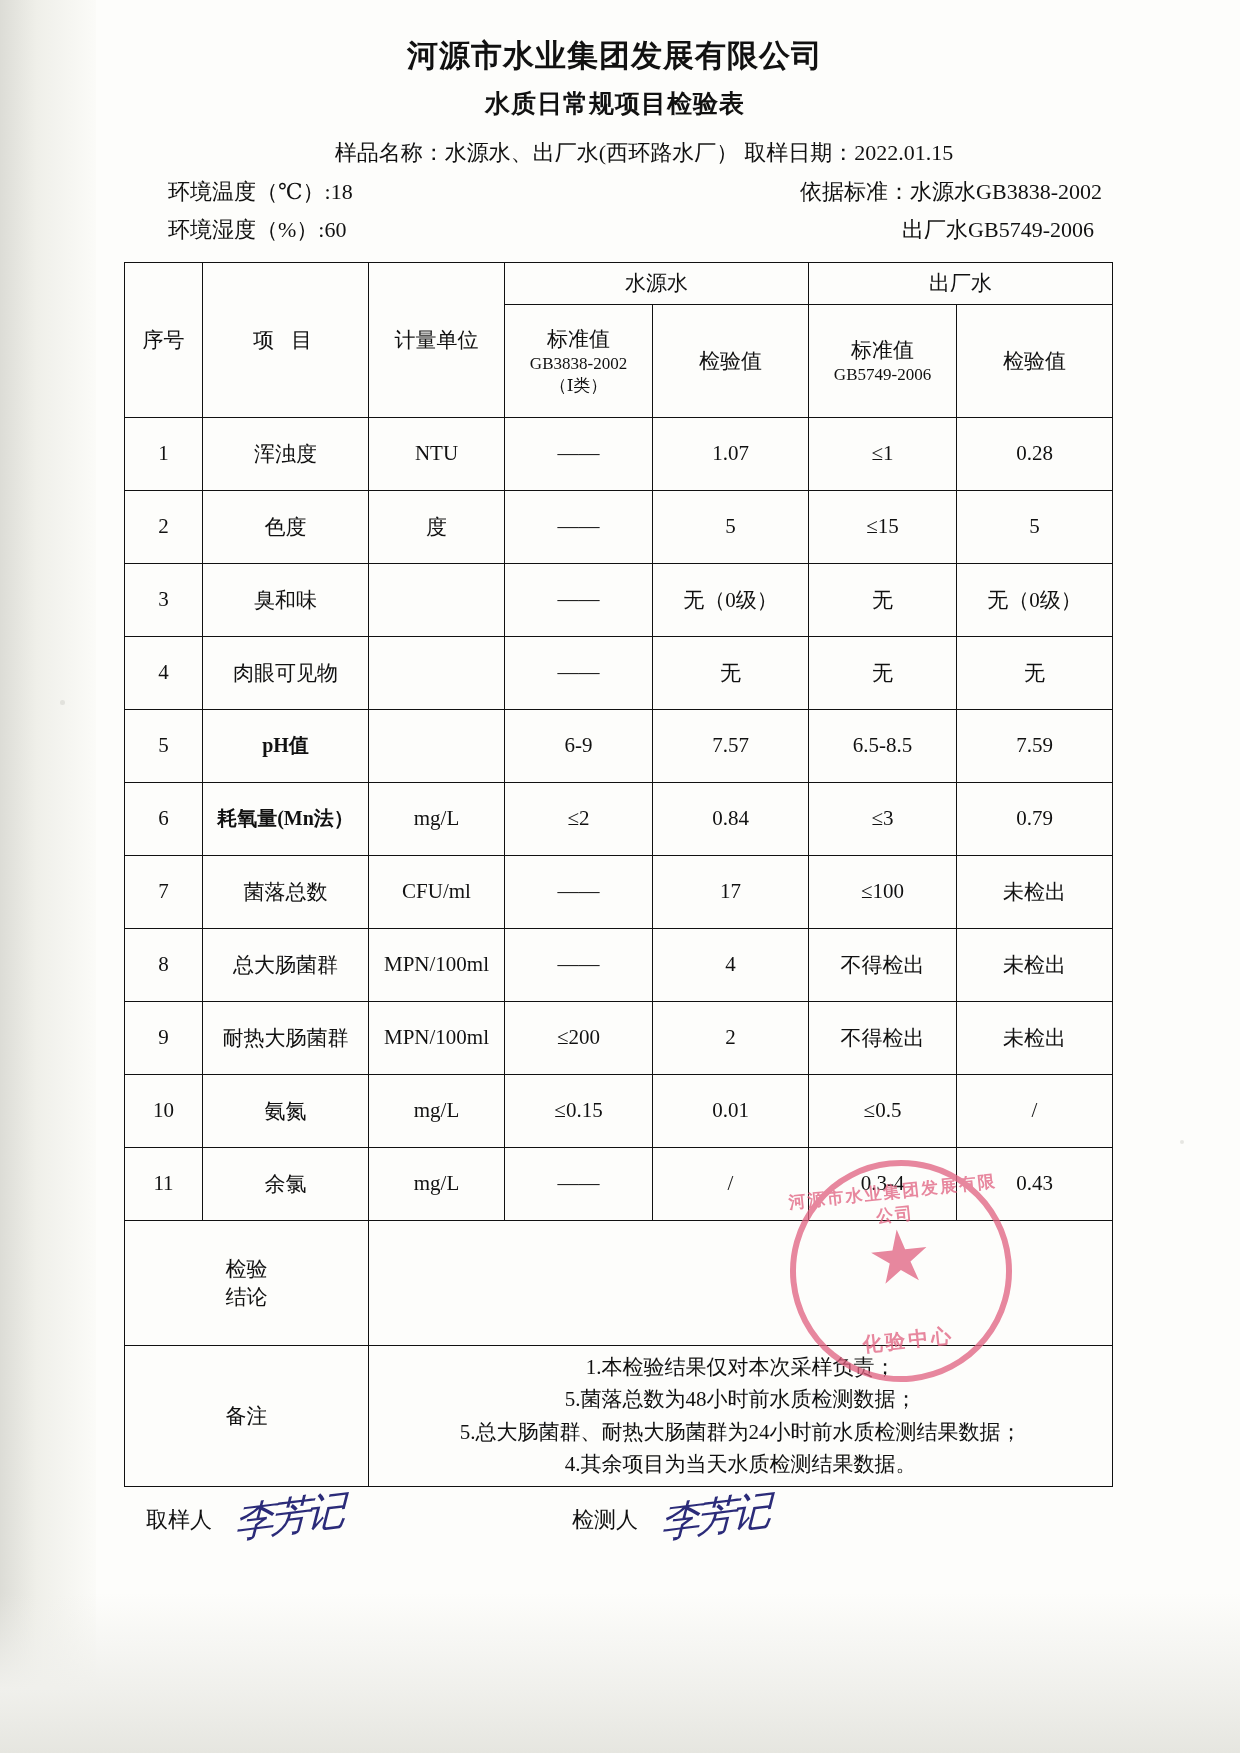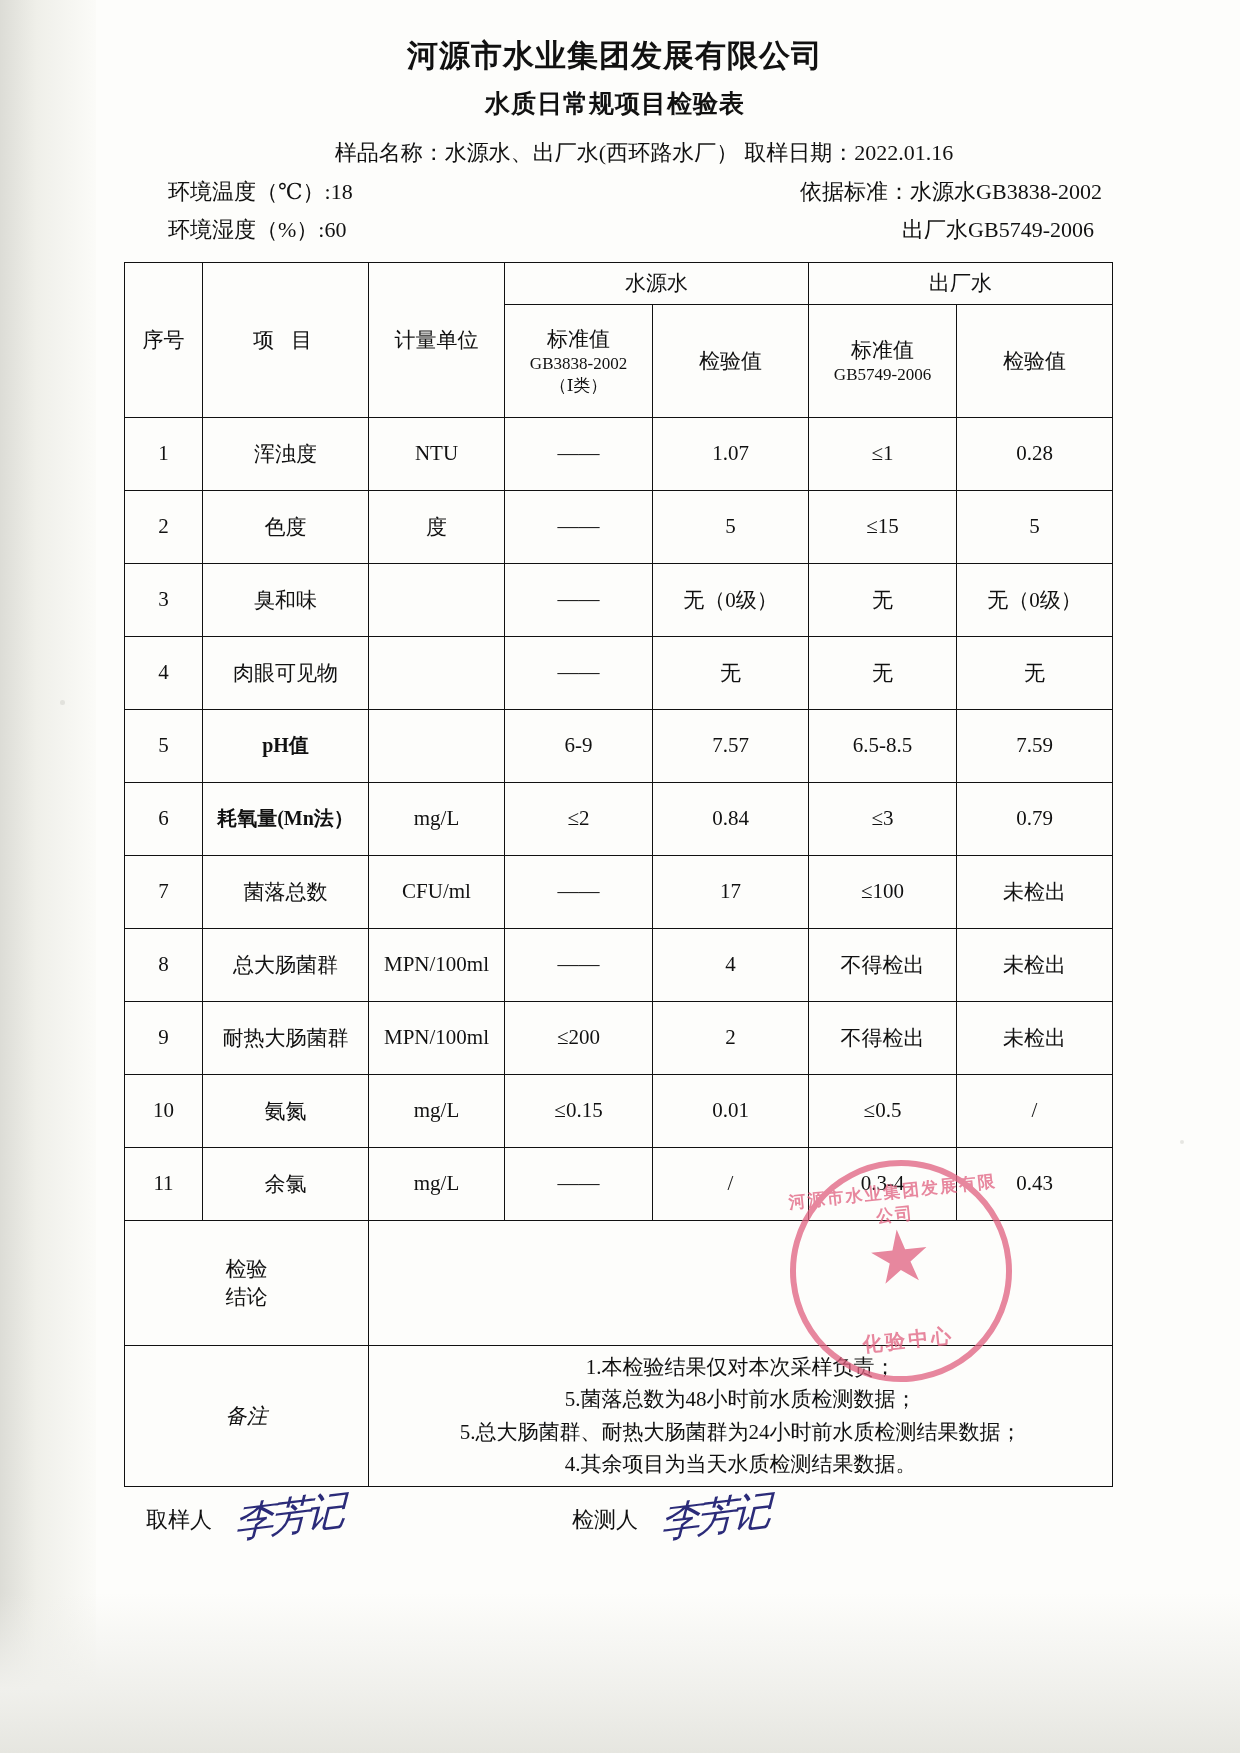--- a/index.html
+++ b/index.html
@@ -113,21 +113,21 @@
   .item-cell {
     text-align: left;
     padding-left: 14px;
     font-size: 21px;
   }
   .item-cell.small-latin { font-size: 20px; font-weight: bold; }
   .unit-latin { font-family: "Liberation Serif", serif; font-size: 20px; }
   .concl-row td { height: 116px; }
   .concl-label { font-size: 21px; line-height: 1.35; }
   .remark-row td { height: 132px; }
-  .remark-label { font-size: 21px; font-style: italic; }
+  .remark-label { font-size: 21px; }
   .remark-body {
     text-align: left;
     padding: 8px 0 8px 16px;
     font-size: 20px;
     line-height: 1.55;
   }
   .signature-row {
     margin-top: 18px;
     margin-left: 14px;
     width: 940px;
@@ -213,21 +213,21 @@
 </div>
 
 <div class="content">
 
   <div class="title-main">河源市水业集团发展有限公司</div>
   <div class="title-sub">水质日常规项目检验表</div>
 
   <div class="meta">
     <div class="meta-row">
       <span class="left">样品名称：水源水、出厂水(西环路水厂）</span>
-      <span style="padding-left:6px;">取样日期：2022.01.16</span>
+      <span style="padding-left:6px;">取样日期：2022.01.15</span>
     </div>
     <div class="meta-row">
       <span class="left">环境温度（℃）:18</span>
       <span class="right">依据标准：水源水GB3838-2002</span>
     </div>
     <div class="meta-row indent-right">
       <span class="left">环境湿度（%）:60</span>
       <span class="right">出厂水GB5749-2006</span>
     </div>
   </div>

